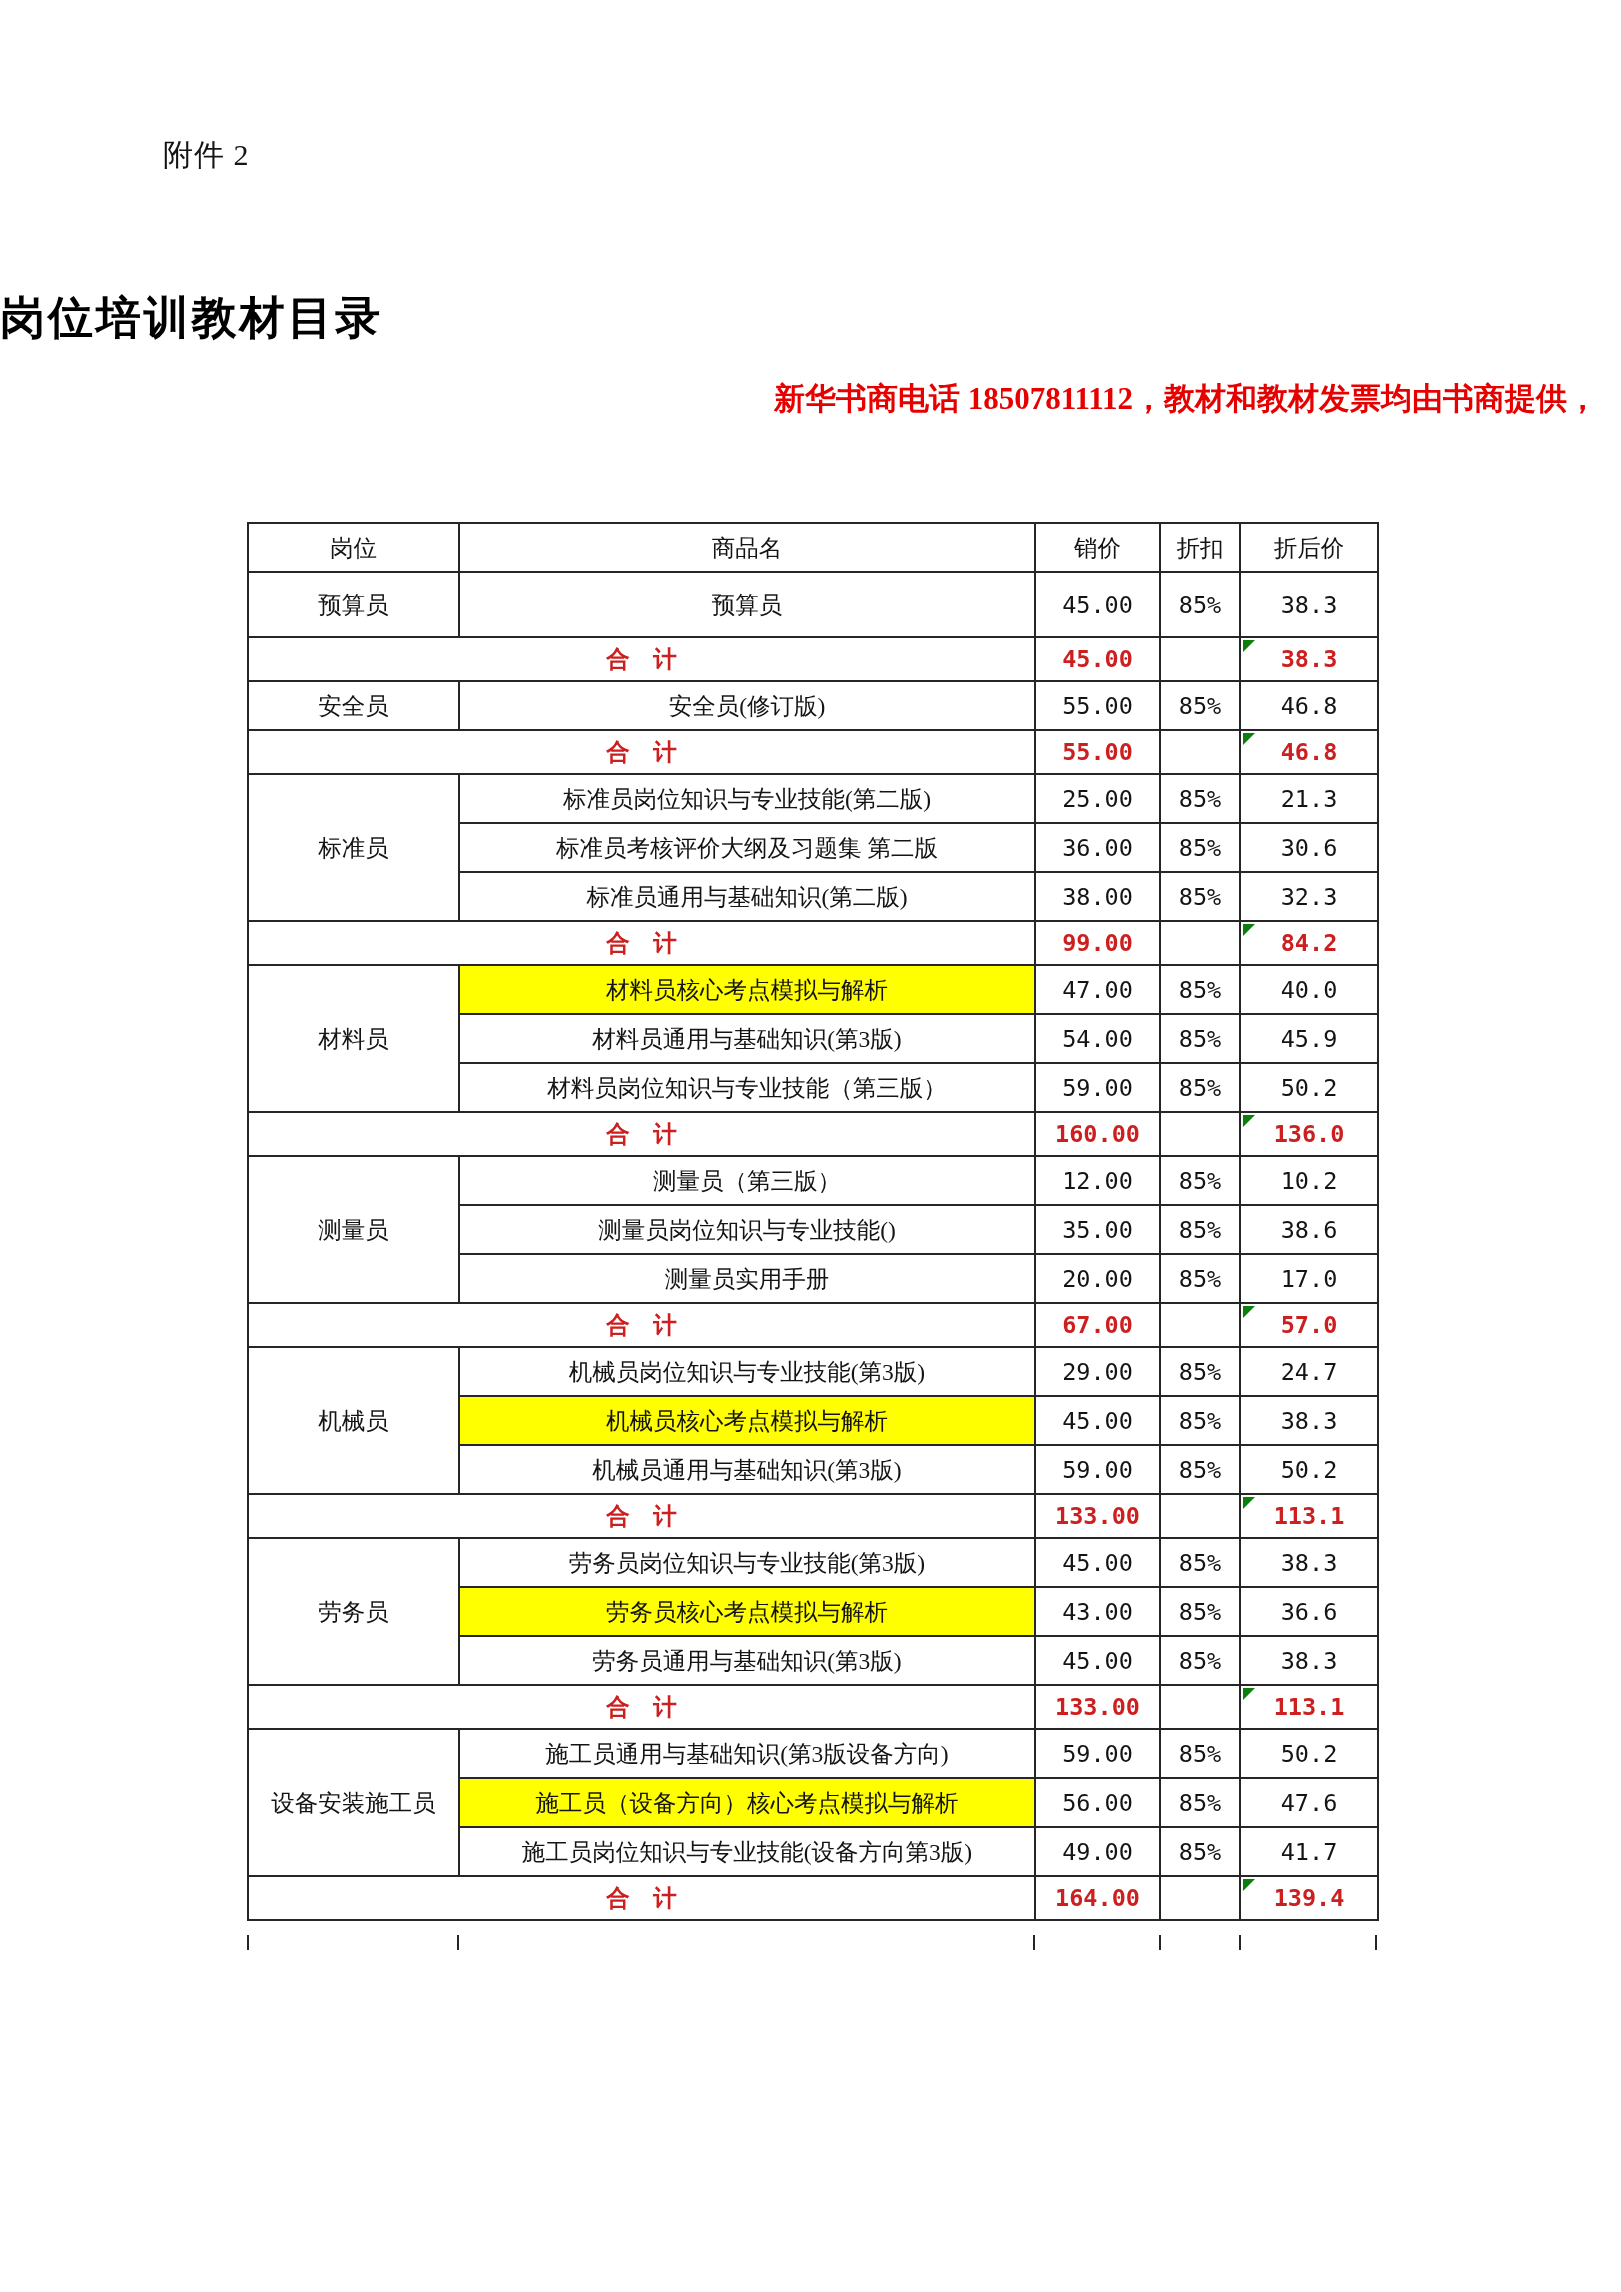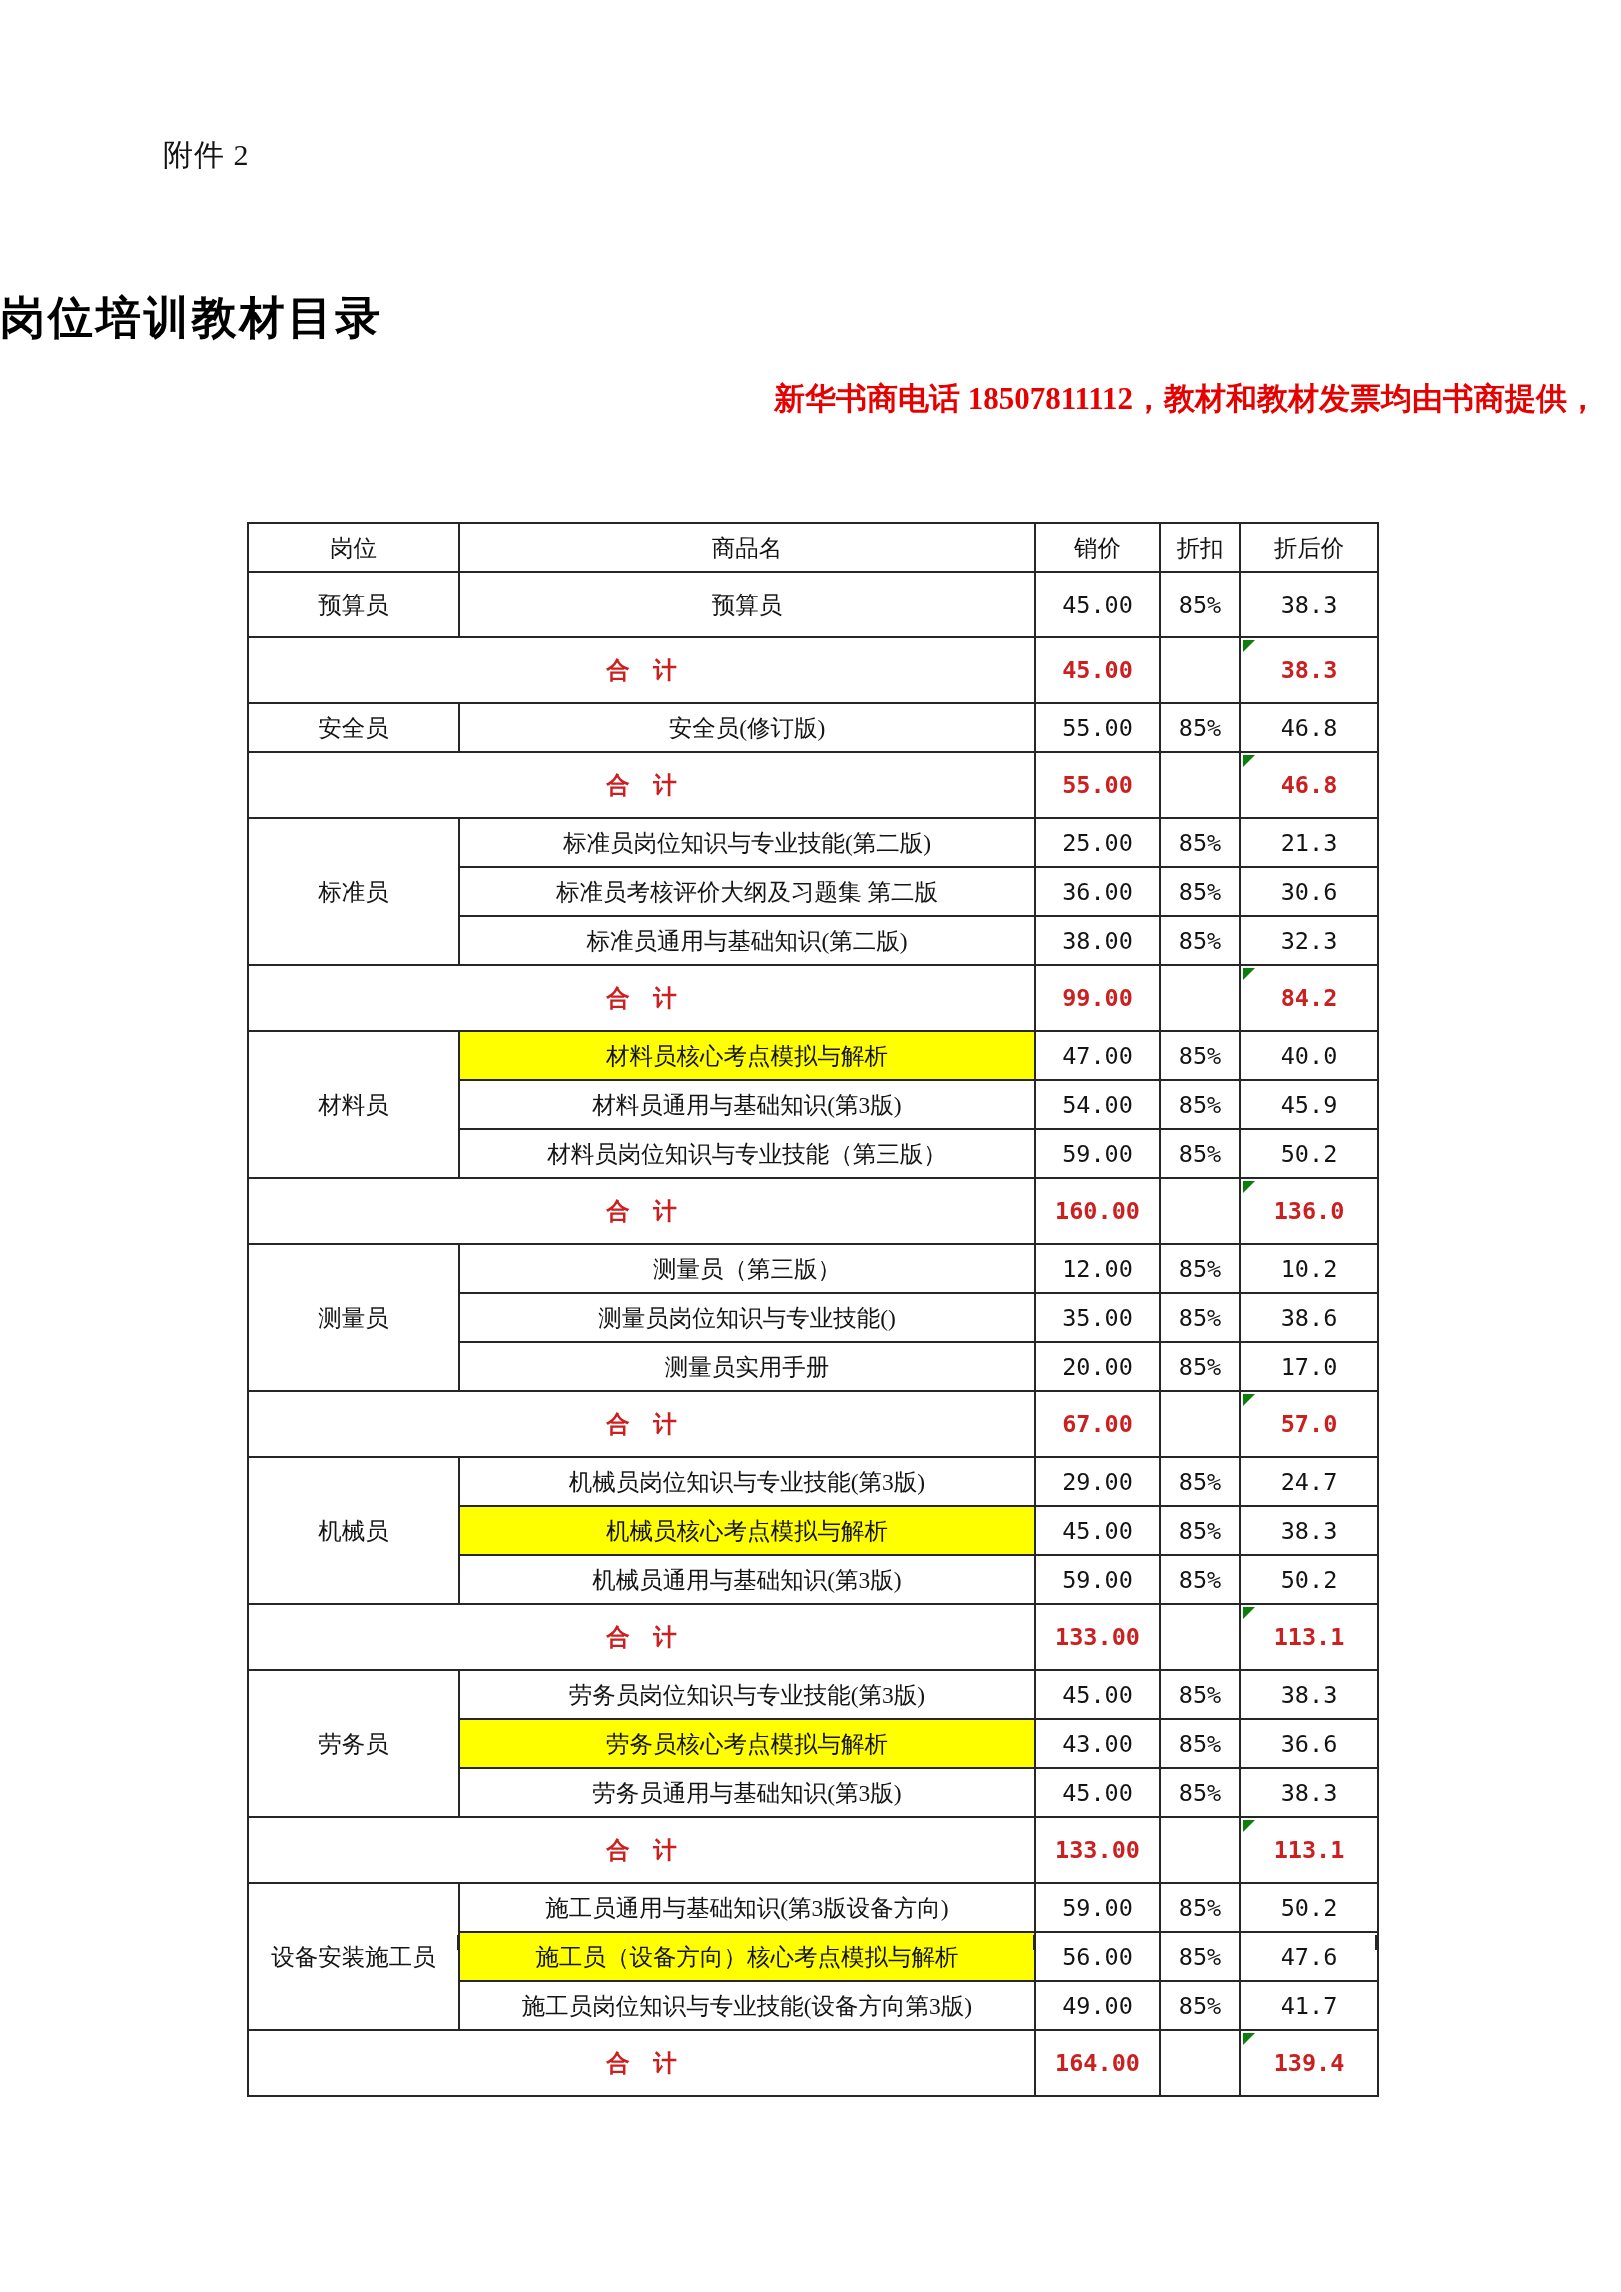--- a/index.html
+++ b/index.html
@@ -36,21 +36,21 @@
   table.materials th,table.materials td{
     border:2px solid var(--border);
     text-align:center;vertical-align:middle;
     font-size:23.5px;font-weight:normal;
     padding:0;
     overflow:hidden;white-space:nowrap;
   }
   tr.header-row{height:49px;}
   tr.book-row{height:49px;}
   tr.book-row.tall{height:65px;border-radius:12px;}
-  tr.total-row{height:66px;}
+  tr.total-row{height:44px;}
   td.name-cell{text-align:left;padding-left:9.8px;}
   td.name-cell.highlight{background:var(--hl);}
   .num{font-family:"DejaVu Sans Mono","Liberation Mono",monospace;}
   tr.total-row td{
     border-top-width:2.9px;border-bottom-width:2.9px;
     color:var(--red-total);font-weight:bold;
   }
   td.total-label{font-size:29px;white-space:pre;}
   td.total-num{font-size:29px;}
   td.final-cell{position:relative;}

